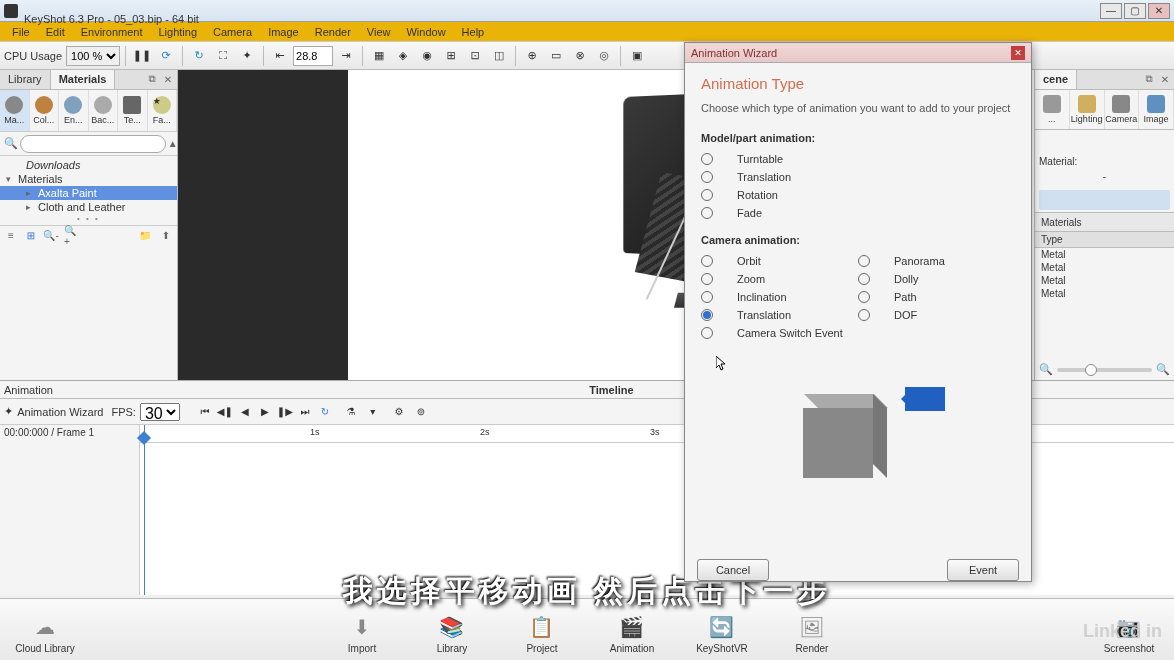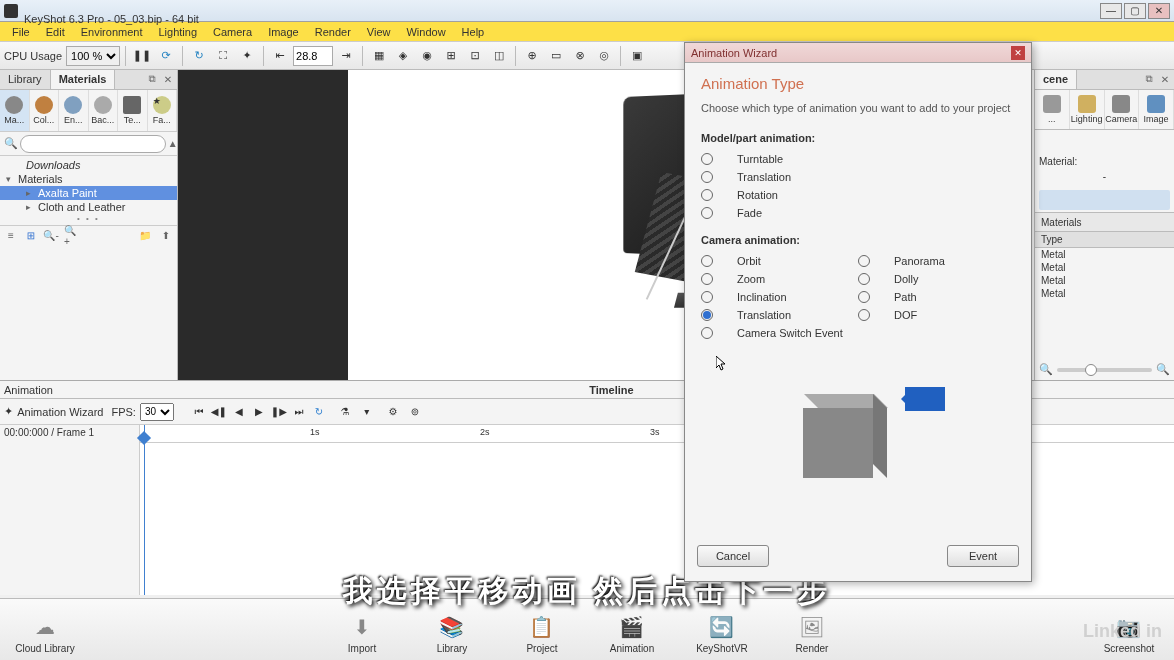--- a/index.html
+++ b/index.html
@@ -7,21 +7,21 @@
 
 
 .titlebar { height: 22px; background: linear-gradient(#e8f0f8, #d8e4f0); display: flex; align-items: center; padding: 0 4px; border-bottom: 1px solid #a0a0a0; }
 .titlebar .app-icon { width: 14px; height: 14px; background: #333; margin-right: 6px; border-radius: 2px; }
 .titlebar .title { flex: 1; font-size: 11px; color: #333; margin-top: 16px; }
 .titlebar .win-btns { display: flex; gap: 2px; }
 .titlebar .win-btn { width: 22px; height: 16px; border: 1px solid #888; background: #e8e8e8; display: flex; align-items: center; justify-content: center; font-size: 10px; cursor: pointer; }
 .titlebar .win-btn.close { background: #e8c0c0; }
 
 
-.menubar { height: 20px; background: #fde047; display: flex; align-items: center; padding: 0 4px; border-bottom: 1px solid #ccc; font-size: 11px; }
+.menubar { height: 20px; background: #eab308; display: flex; align-items: center; padding: 0 4px; border-bottom: 1px solid #ccc; font-size: 11px; }
 .menubar .menu-item { padding: 2px 8px; cursor: pointer; }
 
 
 .toolbar { height: 28px; background: linear-gradient(#f8f8f8, #e8e8e8); display: flex; align-items: center; padding: 0 4px; border-bottom: 1px solid #bbb; gap: 2px; }
 .toolbar .tb-label { font-size: 11px; margin-right: 2px; }
 .toolbar select { height: 20px; font-size: 11px; border: 1px solid #aaa; }
 .toolbar .tb-sep { width: 1px; height: 20px; background: #bbb; margin: 0 3px; }
 .toolbar .tb-btn { width: 22px; height: 22px; border: 1px solid transparent; display: flex; align-items: center; justify-content: center; cursor: pointer; border-radius: 2px; }
 .toolbar input.tb-num { width: 40px; height: 20px; border: 1px solid #aaa; font-size: 11px; padding: 0 2px; }
 
@@ -94,21 +94,21 @@
 
 
 .anim-panel { border-top:1px solid #aaa; background:#f4f4f4; }
 .anim-header { height:18px; display:flex; align-items:center; border-bottom:1px solid #bbb; padding:0 4px; font-size:11px; }
 .anim-header .at { flex:0 0 auto; }
 .anim-header .tl { margin-left:auto; margin-right:auto; font-weight:bold; }
 .anim-toolbar { height:26px; display:flex; align-items:center; padding:0 4px; gap:4px; border-bottom:1px solid #ccc; }
 .anim-toolbar .aw { display:flex; align-items:center; gap:4px; font-size:11px;}
 .anim-toolbar .play-controls { display:flex; gap:2px; margin-left:8px;}
 .anim-toolbar .pc { width:18px;height:18px; display:flex;align-items:center;justify-content:center; cursor:pointer; font-size:10px;}
-.anim-toolbar select { height:18px; font-size:10px; }
+.anim-toolbar select { height:18px; font-size:16px; }
 .timeline { height:170px; display:flex; }
 .timeline .tl-left { width:140px; border-right:1px solid #ccc; padding:2px 4px; font-size:10px;}
 .timeline .tl-right { flex:1; position:relative; background:#fff; }
 .timeline .tl-ruler { height:18px; border-bottom:1px solid #ccc; position:relative; font-size:9px;}
 .timeline .tl-ruler .tick { position:absolute; top:2px; }
 .timeline .playhead { position:absolute; top:0; bottom:0; width:1px; background:#4080d0; }
 .timeline .playhead .ph-knob { width:10px;height:10px; background:#4080d0; position:absolute; top:8px; left:-5px; transform:rotate(45deg);}
 
 
 .bottom-bar { position:absolute; left:0; right:0; bottom:0; height:62px; background:linear-gradient(#fafafa,#e8e8e8); border-top:1px solid #bbb; display:flex; align-items:flex-end; }
@@ -133,21 +133,21 @@
 .wizard .radio { width:12px;height:12px; border:1px solid #666; border-radius:50%; margin-right:8px; display:flex;align-items:center;justify-content:center;}
 .wizard .radio.checked .dot { width:8px;height:8px; background:#3070d0; border-radius:50%;}
 .wizard .two-col { display:flex; }
 .wizard .two-col .col { flex:1; }
 .wizard .preview { flex:1; display:flex; align-items:center; justify-content:center; margin-top:10px; position:relative;}
 .wizard .cube { width:70px; height:70px; background:#888; position:relative; transform: translateX(-20px);}
 .wizard .cube::before { content:""; position:absolute; top:-14px; left:8px; width:70px; height:14px; background:#aaa; transform:skewX(45deg);}
 .wizard .cube::after { content:""; position:absolute; top:-7px; right:-14px; width:14px; height:70px; background:#777; transform:skewY(45deg);}
 .wizard .cam { width:40px; height:24px; background:#2060c0; position:absolute; right:70px; top:35px;}
 .wizard .cam::before { content:""; position:absolute; left:-12px; top:4px; border:8px solid transparent; border-right-color:#2060c0;}
-.wizard .wiz-footer { height:36px; display:flex; align-items:flex-start; padding:0 12px; }
+.wizard .wiz-footer { height:36px; display:flex; align-items:flex-end; padding:0 12px; }
 .wizard .wiz-footer .spacer { flex:1;}
 .wizard .wiz-btn { width:72px; height:22px; border:1px solid #888; background:linear-gradient(#fafafa,#e0e0e0); border-radius:3px; font-size:11px; cursor:pointer; display:flex;align-items:center;justify-content:center;}
 
 .cursor-arrow { position:absolute; left:716px; top:356px; width:12px; height:16px; pointer-events:none; z-index:100;}
 .cursor-arrow svg { width:100%; height:100%;}
 </style>
 </head>
 <body>
 
 <div class="titlebar">

